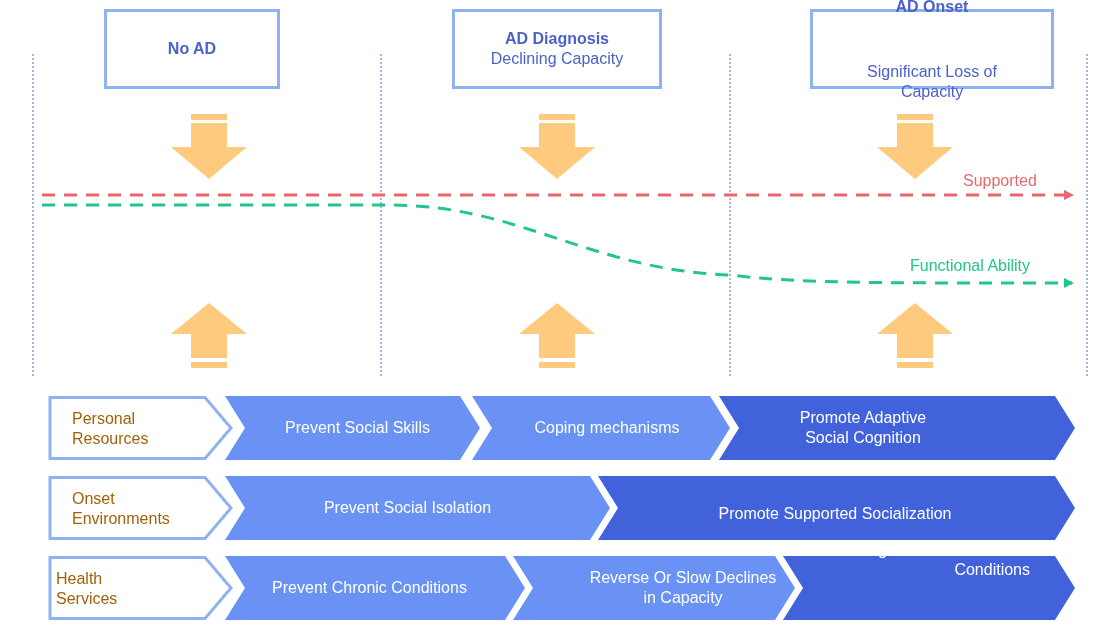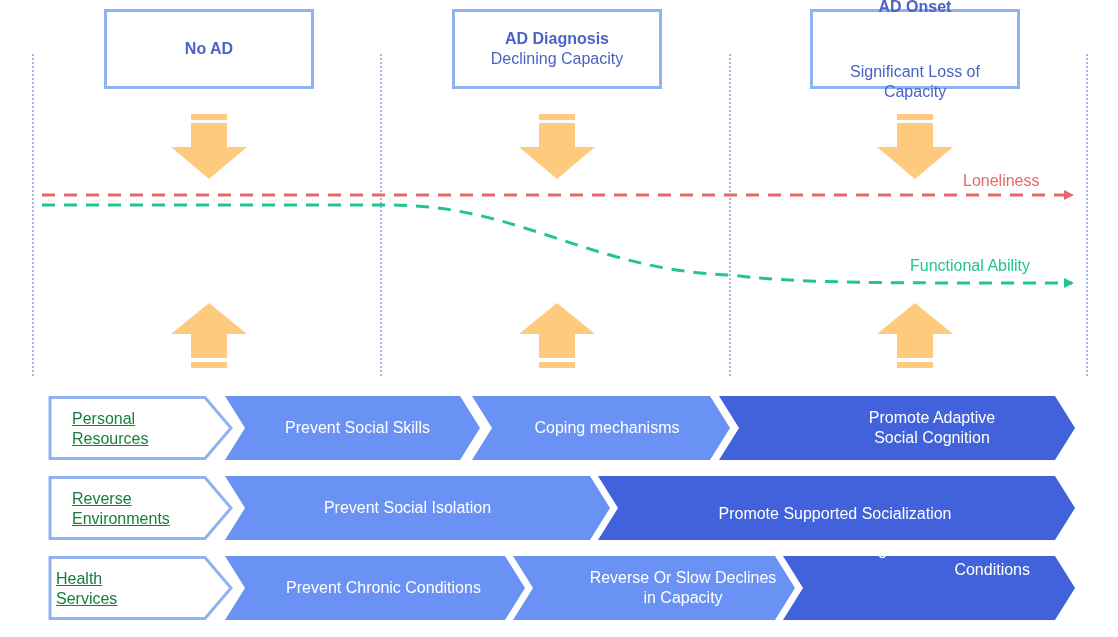--- a/index.html
+++ b/index.html
@@ -7,35 +7,35 @@
          font-family: "Liberation Sans", sans-serif; }
   .stage-box { position: absolute; top: 9px; height: 80px; border: 3px solid #8fb3f0;
                box-sizing: border-box; background: #fff; display: flex; flex-direction: column;
                align-items: center; justify-content: center; text-align: center;
                color: #4a62c9; font-size: 16px; line-height: 20px; }
   .stage-box .title { font-weight: bold; font-size: 16px; }
   .vline { position: absolute; top: 54px; height: 322px; width: 0;
            border-left: 2px dotted #a9b4e3; }
   svg.layer { position: absolute; left: 0; top: 0; }
   .line-label { position: absolute; font-size: 16px; }
-  .row-label { position: absolute; color: #15803d; font-size: 16px; line-height: 20px; text-decoration: underline; }
+  .row-label { position: absolute; color: #a16207; font-size: 16px; line-height: 20px; }
   .seg-text { position: absolute; color: #ffffff; font-size: 16px; line-height: 20px;
               text-align: center; display: flex; align-items: center; justify-content: center; }
 </style>
 </head>
 <body>
 
-<div class="stage-box" style="left:104px; width:210px;gap:8px;">
+<div class="stage-box" style="left:104px; width:176px;gap:8px;">
   <div class="title">No AD</div>
 </div>
 <div class="stage-box" style="left:452px; width:210px;">
   <div class="title">AD Diagnosis</div>
   <div>Declining Capacity</div>
 </div>
-<div class="stage-box" style="left:810px; width:210px;gap:45px;">
+<div class="stage-box" style="left:810px; width:244px;gap:45px;">
   <div class="title">AD Onset</div>
   <div style="width:160px;">Significant Loss of Capacity</div>
 </div>
 
 <div class="vline" style="left:32px;"></div>
 <div class="vline" style="left:380px;"></div>
 <div class="vline" style="left:729px;"></div>
 <div class="vline" style="left:1086px;"></div>
 
 <svg class="layer" width="1118" height="637">
@@ -86,29 +86,29 @@
       <polygon points="50,477.5 205,477.5 231,508 205,538.5 50,538.5" fill="#ffffff" stroke="#8fb3f0" stroke-width="3"></polygon>
       <polygon points="225,476 590,476 610,508 590,540 225,540 245,508" fill="#6a92f5"></polygon>
       <polygon points="598,476 1055,476 1075,508 1055,540 598,540 618,508" fill="#4262dc"></polygon>
       <polygon points="50,557.5 205,557.5 231,588 205,618.5 50,618.5" fill="#ffffff" stroke="#8fb3f0" stroke-width="3"></polygon>
       <polygon points="225,556 505,556 525,588 505,620 225,620 245,588" fill="#6a92f5"></polygon>
       <polygon points="513,556 775,556 795,588 775,620 513,620 533,588" fill="#6a92f5"></polygon>
       <polygon points="783,556 1055,556 1075,588 1055,620 783,620 803,588" fill="#4262dc"></polygon>
     </g>
 </svg>
 
-<div class="line-label" style="left:963px; top:172px; color:#e8676b;">Loneliness</div>
+<div class="line-label" style="left:963px; top:172px; color:#e8676b;">Supported</div>
 <div class="line-label" style="left:910px; top:257px; color:#22c58b;">Functional Ability</div>
 
 <div class="row-label" style="left:72px; top:409px; width:110px;">Personal Resources</div>
-<div class="row-label" style="left:72px; top:489px; width:110px;">Reverse Environments</div>
+<div class="row-label" style="left:72px; top:489px; width:110px;">Onset Environments</div>
 <div class="row-label" style="left:56px; top:569px; width:90px;">Health Services</div>
 
 <div class="seg-text" style="left:250px; top:396px; width:215px; height:64px;">Prevent Social Skills</div>
 <div class="seg-text" style="left:497px; top:396px; width:220px; height:64px;">Coping mechanisms</div>
-<div class="seg-text" style="left:847px; top:396px; width:170px; height:64px;">Promote Adaptive Social Cognition</div>
+<div class="seg-text" style="left:778px; top:396px; width:170px; height:64px;">Promote Adaptive Social Cognition</div>
 
 <div class="seg-text" style="left:250px; top:476px; width:315px; height:64px;">Prevent Social Isolation</div>
 <div class="seg-text" style="left:620px; top:476px; width:430px; height:76px;">Promote Supported Socialization</div>
 
-<div class="seg-text" style="left:256px; top:556px; width:255px; height:64px;">Prevent Chronic Conditions</div>
+<div class="seg-text" style="left:242px; top:556px; width:255px; height:64px;">Prevent Chronic Conditions</div>
 <div class="seg-text" style="left:560px; top:556px; width:190px; height:64px;margin-left:28px;">Reverse Or Slow Declines in Capacity</div>
 <div class="seg-text" style="left:830px; top:528px; width:200px; height:64px;text-align:right;">Manage Advanced Chronic Conditions</div>
 
 </body></html>

